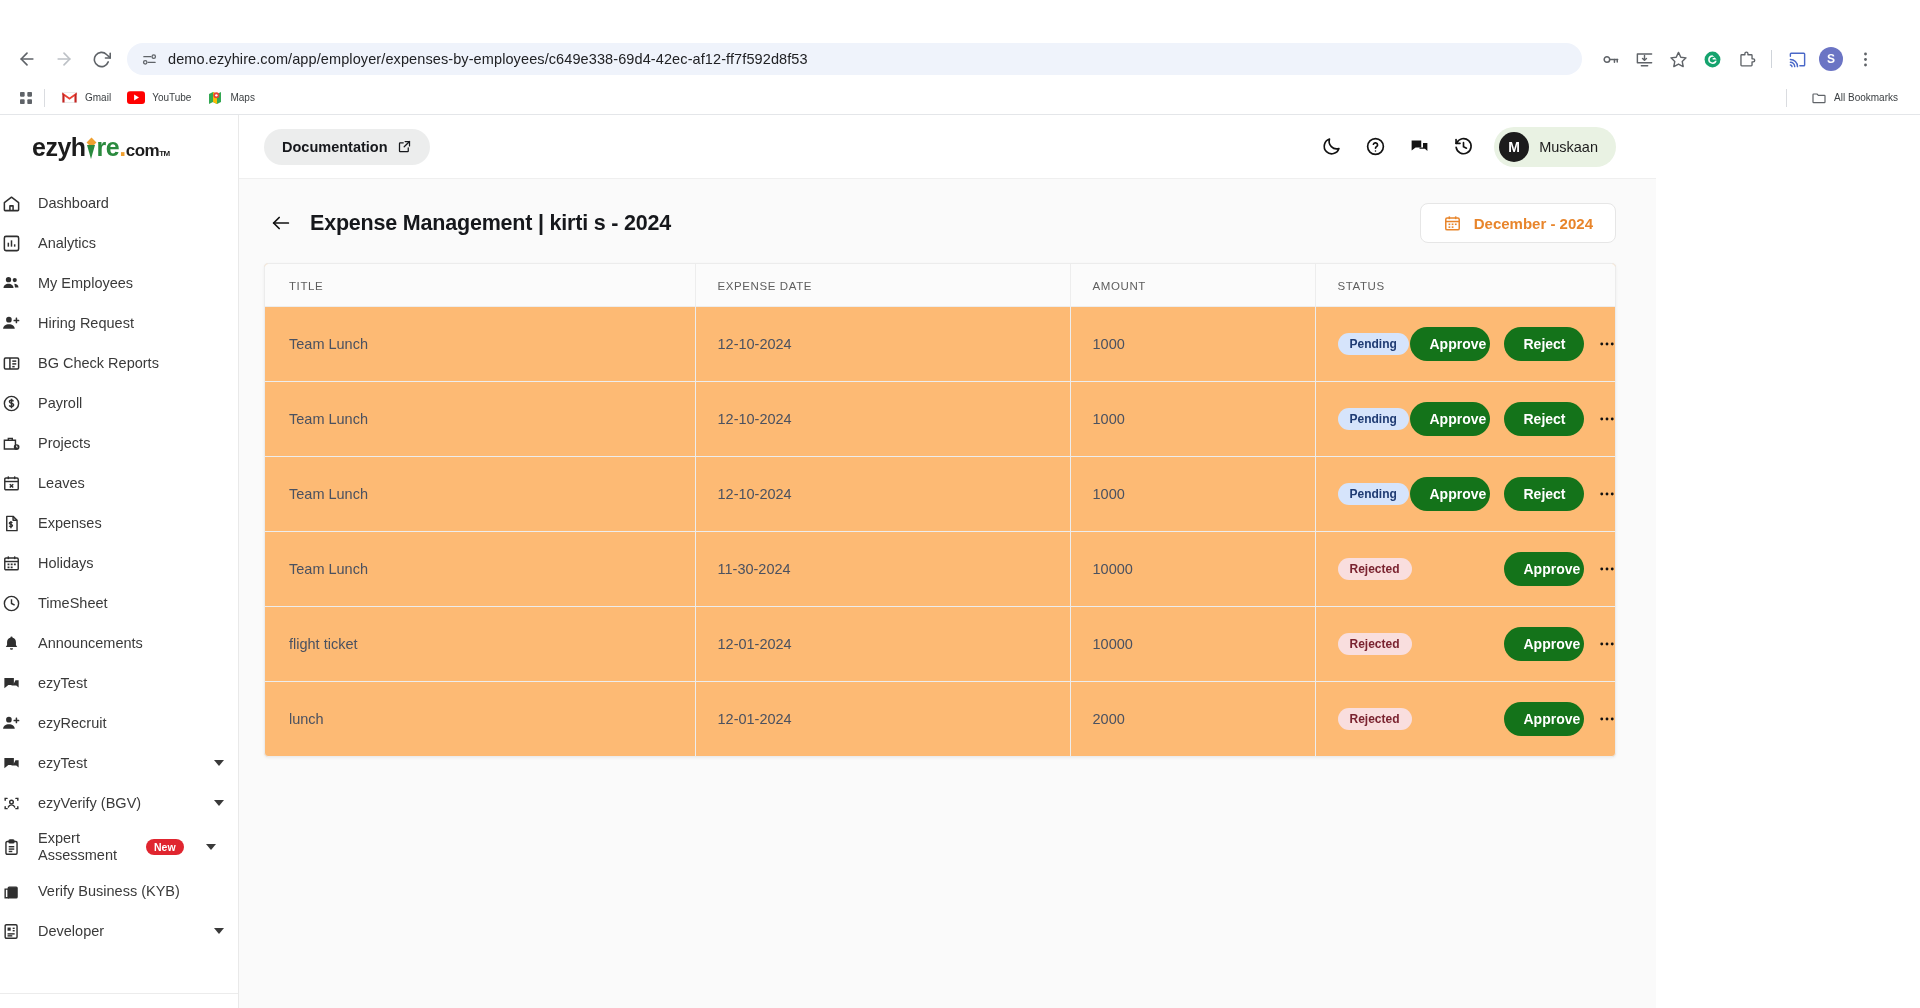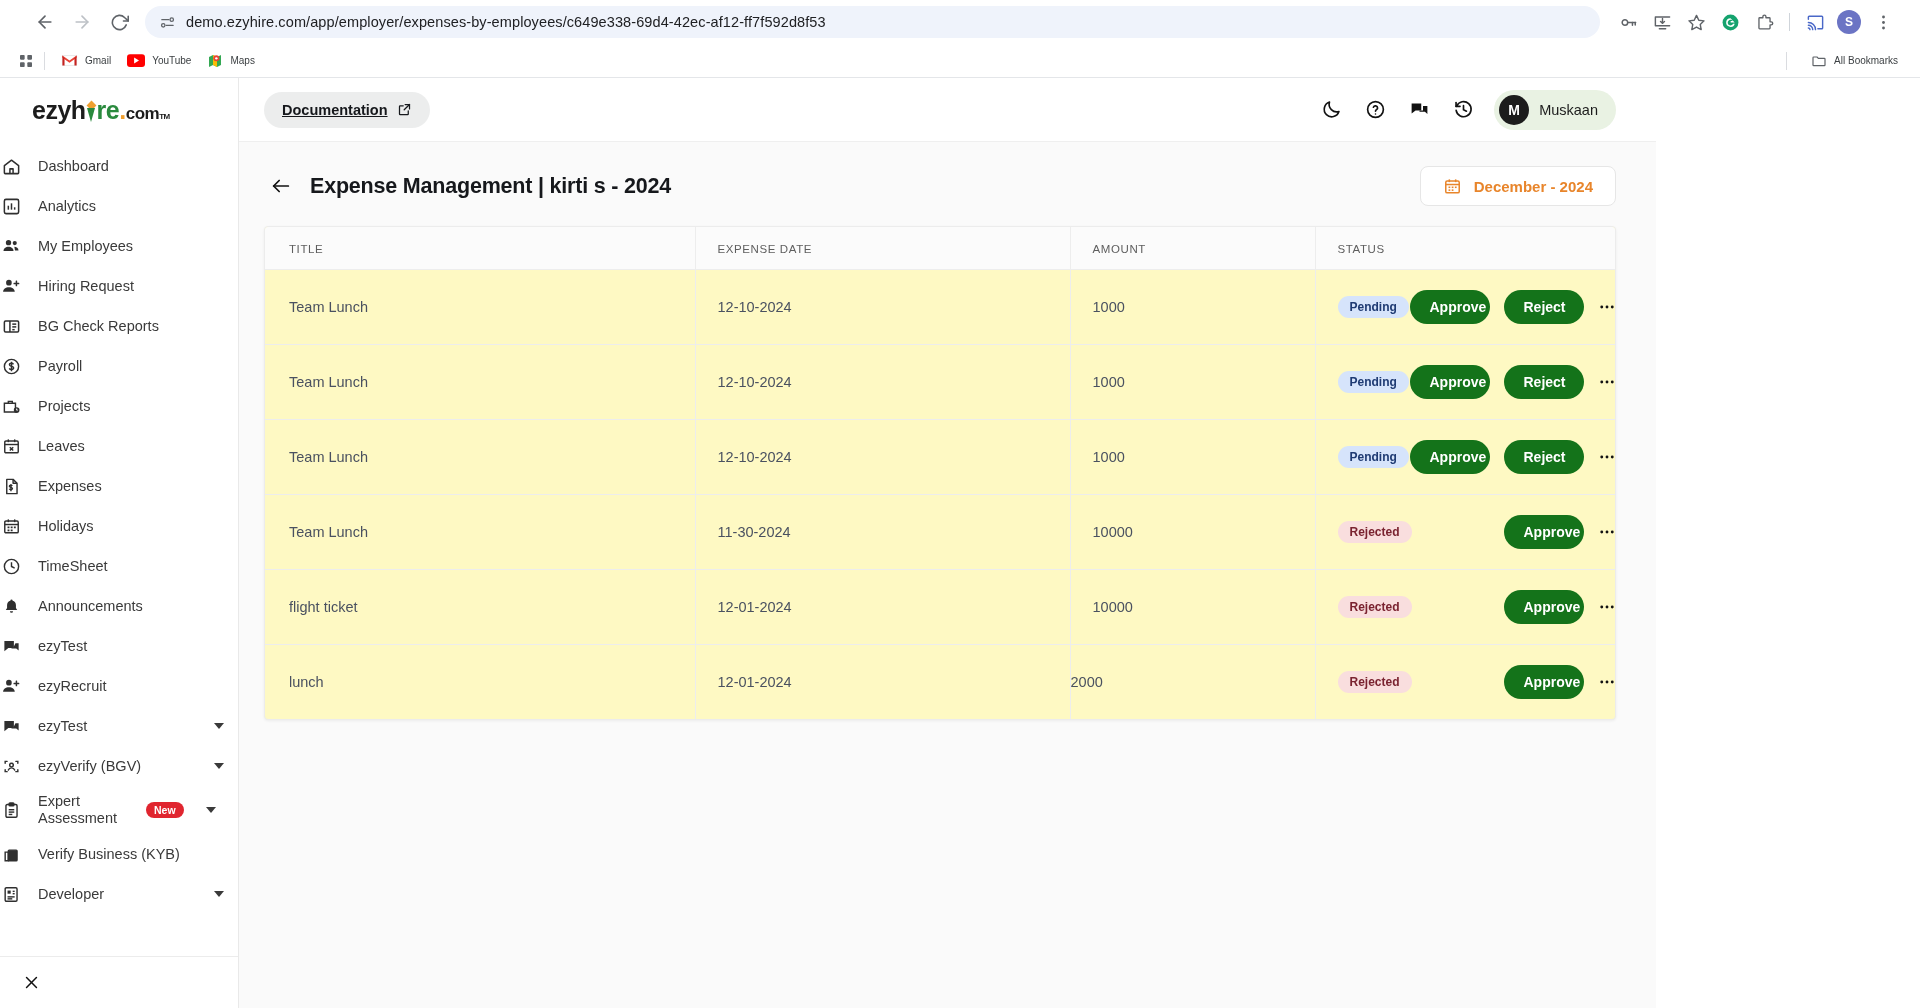--- a/index.html
+++ b/index.html
@@ -7,21 +7,21 @@
     width: 1920px; height: 1008px;
     font-family: "Liberation Sans", sans-serif;
     background: #ffffff;
     overflow: hidden;
   }
 
   
   .browser-chrome { width: 1920px; background: #ffffff; }
   .omnibar-row {
     height: 44px; display: flex; align-items: center;
-    padding: 0 14px 0 28px; gap: 3px;
+    padding: 0 14px 0 10px; gap: 3px; margin-top: 37px;
   }
   .nav-btn {
     width: 34px; height: 34px; border-radius: 50%;
     display: flex; align-items: center; justify-content: center;
     color: #5f6368; flex: 0 0 auto;
   }
   .nav-btn.disabled { color: #bdc1c6; }
   .omnibox {
     flex: 1 1 auto; height: 32px; background: #eff3fb; border-radius: 16px;
     display: flex; align-items: center; gap: 10px;
@@ -109,21 +109,20 @@
   .main { flex: 1 1 auto; height: 930px; display: flex; flex-direction: column; background: #fafafa; }
   .topbar {
     height: 64px; background: #ffffff; display: flex; align-items: center;
     padding: 0 40px 0 25px; border-bottom: 1px solid #efefef;
   }
   .doc-btn {
     background: #eceded; border: none; border-radius: 20px;
     height: 36px; padding: 0 18px; display: flex; align-items: center; gap: 9px;
     font-size: 14.5px; font-weight: bold; color: #16181c;
     font-family: "Liberation Sans", sans-serif;
-    text-decoration: underline;
   }
   .topbar-right { margin-left: auto; display: flex; align-items: center; gap: 18px; }
   .hdr-icon { width: 26px; height: 26px; display: flex; align-items: center; justify-content: center; color: #121212; }
   .user-chip {
     display: flex; align-items: center; gap: 10px;
     background: #e9f2e3; border-radius: 22px; padding: 5px 18px 5px 5px;
   }
   .user-av {
     width: 30px; height: 30px; border-radius: 50%; background: #1c1c1c;
     color: #fff; font-size: 14px; font-weight: bold;
@@ -136,21 +135,21 @@
   .page-title { font-size: 21.5px; font-weight: bold; color: #16181c; letter-spacing: -0.2px; }
   .date-pill {
     margin-left: auto; background: #ffffff; border: 1px solid #e6e6e6; border-radius: 8px;
     height: 40px; padding: 8px 22px; display: flex; align-items: center; gap: 12px;
     color: #e8852b; font-size: 15px; font-weight: bold;
   }
 
   
   .card-wrap { padding: 10px 40px 0 25px; }
   .card {
-    background: #fef9c3; border: 1px solid #ececec; border-radius: 4px;
+    background: #fdba74; border: 1px solid #ececec; border-radius: 4px;
     box-shadow: 0 1px 3px rgba(0,0,0,0.06); overflow: hidden;
   }
   table { width: 100%; border-collapse: collapse; table-layout: fixed; }
   thead th {
     background: #fbfbfb; text-align: left;
     font-size: 11.5px; font-weight: normal; letter-spacing: 0.6px;
     color: #5e5e5e; text-transform: uppercase;
     padding: 16px 0 14px 0; border-bottom: 1px solid #ededed;
   }
   tbody td {
@@ -761,21 +760,21 @@
                         <circle cx="19" cy="12" r="1.9"></circle>
                       </svg>
                   </span>
                 </div>
               </td>
             </tr>
 
             <tr>
               <td class="col-title">lunch</td>
               <td class="col-date vline" style="padding-left:22px;">12-01-2024</td>
-              <td class="col-amount vline" style="">2000</td>
+              <td class="col-amount vline" style="padding-left:22px;">2000</td>
               <td class="col-status vline" style="padding-left:22px;">
                 <span class="badge badge-rejected">Rejected</span>
               </td>
               <td class="col-actions vline">
                 <div class="actions-cell">
                   <button class="btn">Approve</button>
                   <span class="kebab">
                     <svg width="18" height="18" viewBox="0 0 24 24" fill="currentColor">
                         <circle cx="5" cy="12" r="1.9"></circle>
                         <circle cx="12" cy="12" r="1.9"></circle>

